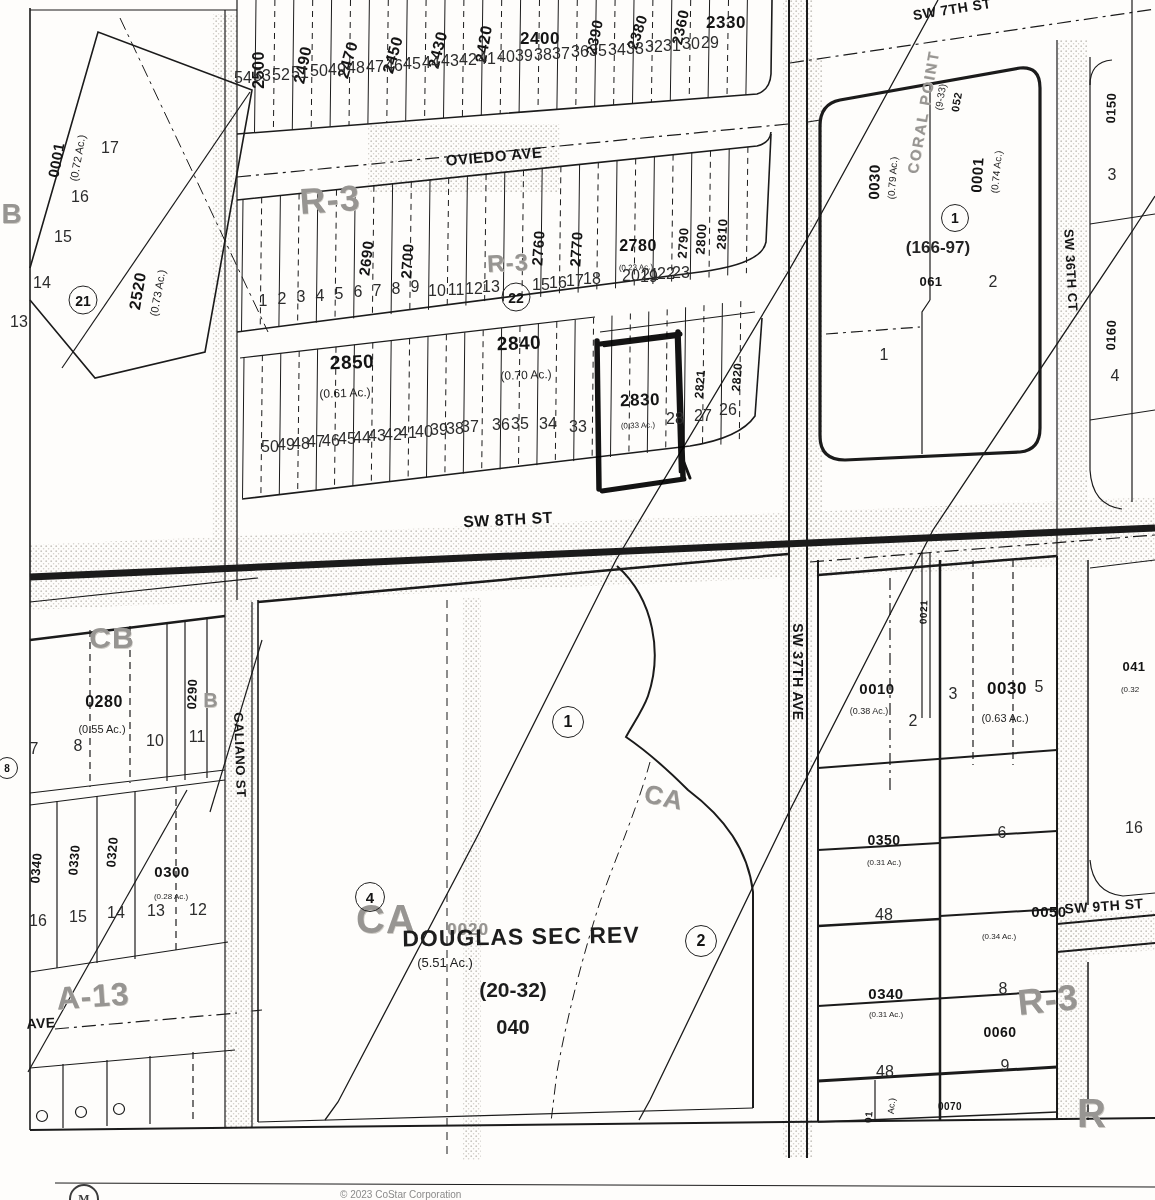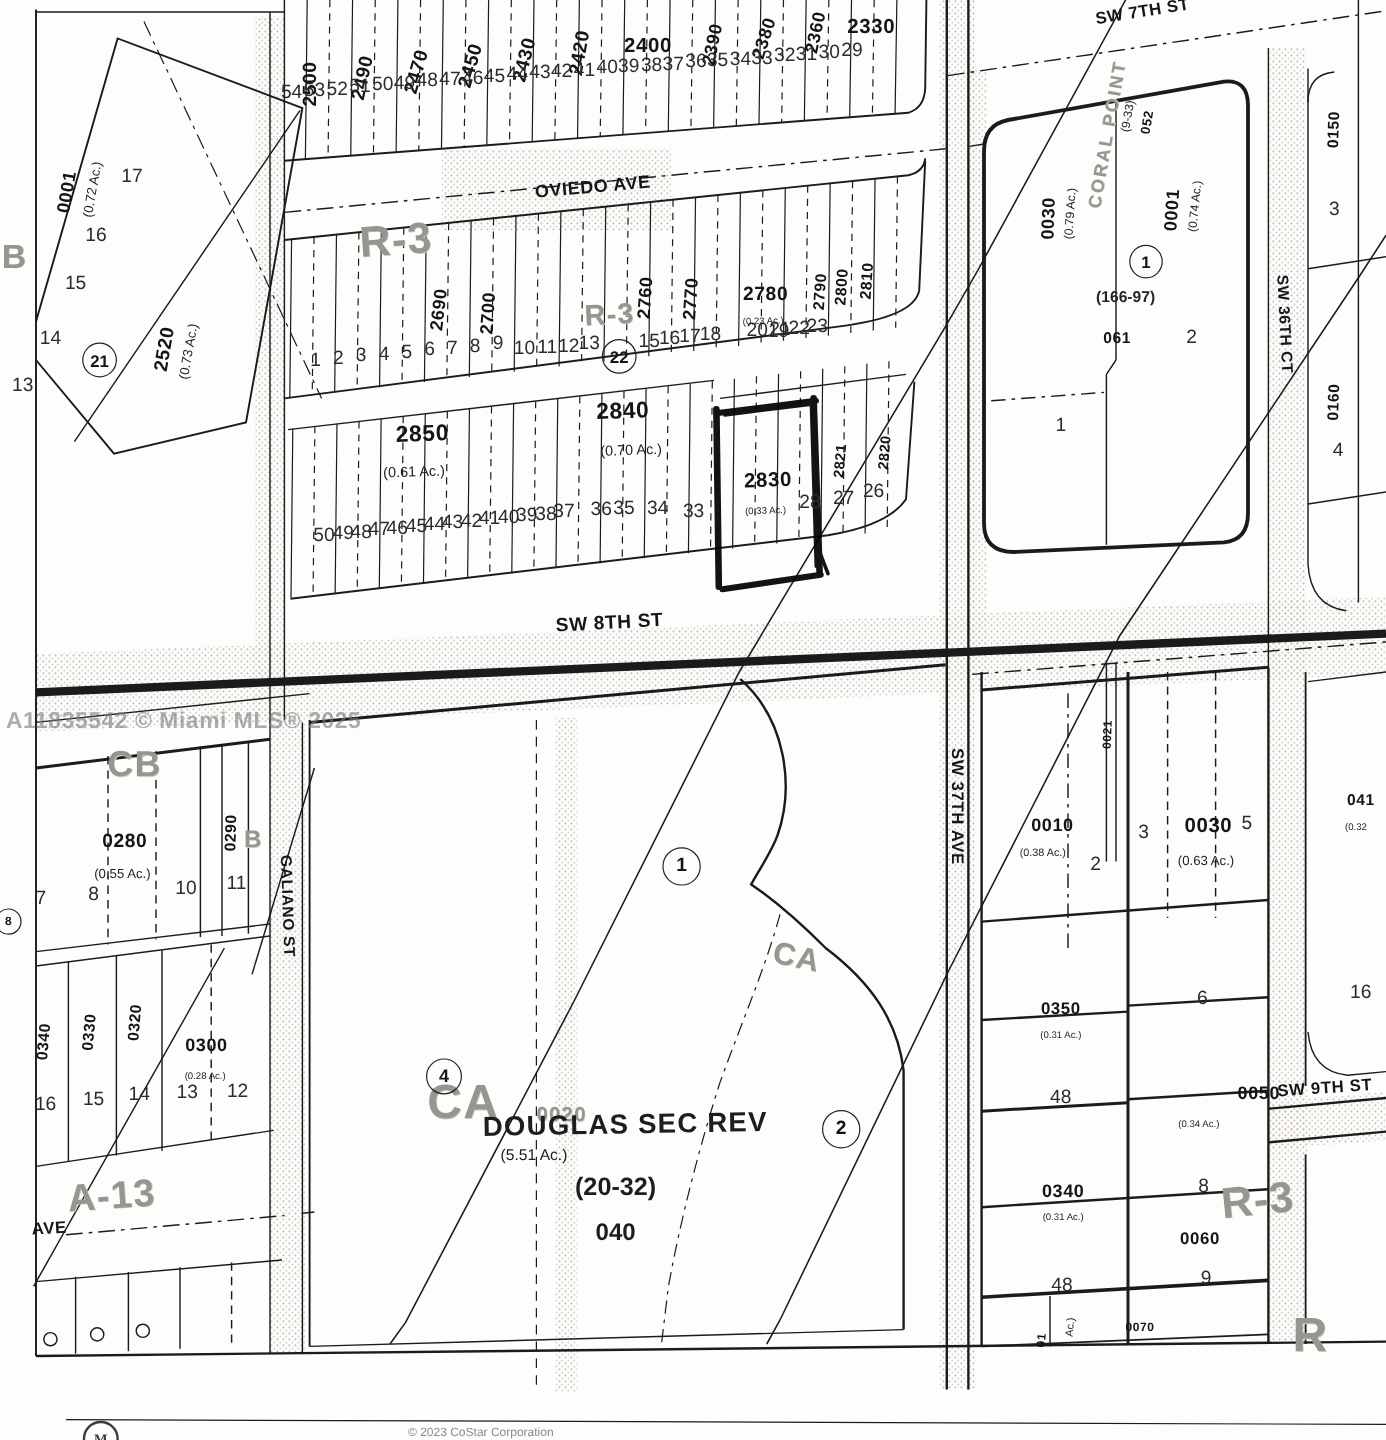--- a/index.html
+++ b/index.html
@@ -329,21 +329,21 @@
       <span class="lbl parcel" style="left: 172px; top: 871px; font-size: 15px; transform: translate(-50%, -50%) rotate(0deg);">0300</span>
       <span class="lbl parcel" style="left: 36px; top: 868px; font-size: 13px; transform: translate(-50%, -50%) rotate(-85deg);">0340</span>
       <span class="lbl parcel" style="left: 74px; top: 860px; font-size: 13px; transform: translate(-50%, -50%) rotate(-85deg);">0330</span>
       <span class="lbl parcel" style="left: 112px; top: 852px; font-size: 13px; transform: translate(-50%, -50%) rotate(-85deg);">0320</span>
       <span class="lbl parcel" style="left: 869px; top: 1117px; font-size: 10px; transform: translate(-50%, -50%) rotate(-85deg);">01</span>
       <span class="lbl acre" style="left: 78px; top: 158px; font-size: 11px; transform: translate(-50%, -50%) rotate(-80deg);">(0.72 Ac.)</span>
       <span class="lbl acre" style="left: 158px; top: 293px; font-size: 11px; transform: translate(-50%, -50%) rotate(-80deg);">(0.73 Ac.)</span>
       <span class="lbl acre" style="left: 893px; top: 178px; font-size: 10px; transform: translate(-50%, -50%) rotate(-86deg);">(0.79 Ac.)</span>
       <span class="lbl acre" style="left: 941px; top: 97px; font-size: 10px; transform: translate(-50%, -50%) rotate(-80deg);">(9-33)</span>
       <span class="lbl acre" style="left: 997px; top: 172px; font-size: 10px; transform: translate(-50%, -50%) rotate(-84deg);">(0.74 Ac.)</span>
-      <span class="lbl acre" style="left: 938px; top: 247px; font-size: 13px; transform: translate(-50%, -50%) rotate(0deg); font-weight: 700;">(166-97)</span>
+      <span class="lbl acre" style="left: 938px; top: 247px; font-size: 17px; transform: translate(-50%, -50%) rotate(0deg); font-weight: 700;">(166-97)</span>
       <span class="lbl acre" style="left: 345px; top: 393px; font-size: 12px; transform: translate(-50%, -50%) rotate(-2deg);">(0.61 Ac.)</span>
       <span class="lbl acre" style="left: 526px; top: 375px; font-size: 12px; transform: translate(-50%, -50%) rotate(-2deg);">(0.70 Ac.)</span>
       <span class="lbl acre" style="left: 636px; top: 268px; font-size: 8px; transform: translate(-50%, -50%) rotate(-2deg);">(0.23 Ac.)</span>
       <span class="lbl acre" style="left: 638px; top: 426px; font-size: 8px; transform: translate(-50%, -50%) rotate(-2deg);">(0.33 Ac.)</span>
       <span class="lbl acre" style="left: 102px; top: 729px; font-size: 11px; transform: translate(-50%, -50%) rotate(0deg);">(0.55 Ac.)</span>
       <span class="lbl acre" style="left: 171px; top: 897px; font-size: 8px; transform: translate(-50%, -50%) rotate(0deg);">(0.28 Ac.)</span>
       <span class="lbl acre" style="left: 869px; top: 711px; font-size: 9px; transform: translate(-50%, -50%) rotate(0deg);">(0.38 Ac.)</span>
       <span class="lbl acre" style="left: 1005px; top: 718px; font-size: 11px; transform: translate(-50%, -50%) rotate(0deg);">(0.63 Ac.)</span>
       <span class="lbl acre" style="left: 1130px; top: 690px; font-size: 8px; transform: translate(-50%, -50%) rotate(0deg);">(0.32</span>
       <span class="lbl acre" style="left: 884px; top: 863px; font-size: 8px; transform: translate(-50%, -50%) rotate(0deg);">(0.31 Ac.)</span>
@@ -452,16 +452,15 @@
       <span class="lbl lot" style="left: 198px; top: 910px; transform: translate(-50%, -50%) rotate(0deg);">12</span>
       <div class="circ" style="left: 83px; top: 300px; width: 27px; height: 27px; font-size: 14px;">21</div>
       <div class="circ" style="left: 516px; top: 297px; width: 27px; height: 27px; font-size: 14px;">22</div>
       <div class="circ" style="left: 955px; top: 218px; width: 26px; height: 26px; font-size: 14px;">1</div>
       <div class="circ" style="left: 568px; top: 722px; width: 30px; height: 30px; font-size: 16px;">1</div>
       <div class="circ" style="left: 370px; top: 897px; width: 28px; height: 28px; font-size: 15px;">4</div>
       <div class="circ" style="left: 701px; top: 941px; width: 30px; height: 30px; font-size: 16px;">2</div>
       <div class="circ" style="left: 7px; top: 768px; width: 20px; height: 20px; font-size: 10px;">8</div>
     </div>
 
-  <div id="watermark">A11835542 © Miami MLS® 2025</div>
   <div id="logo">M</div>
   <div id="footer-copyright">© 2023 CoStar Corporation</div>
 </div>
 
 </body></html>

